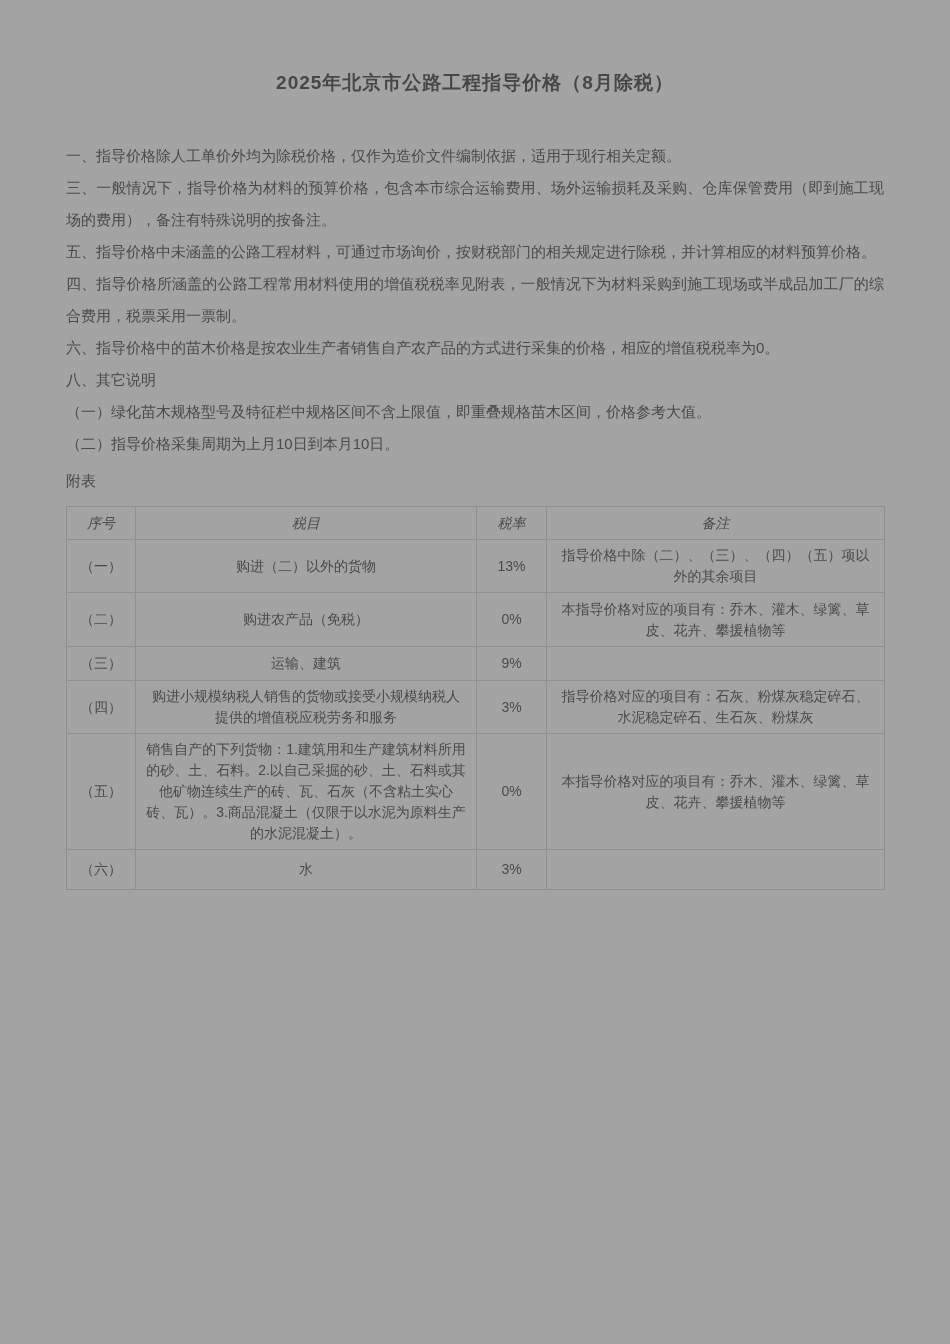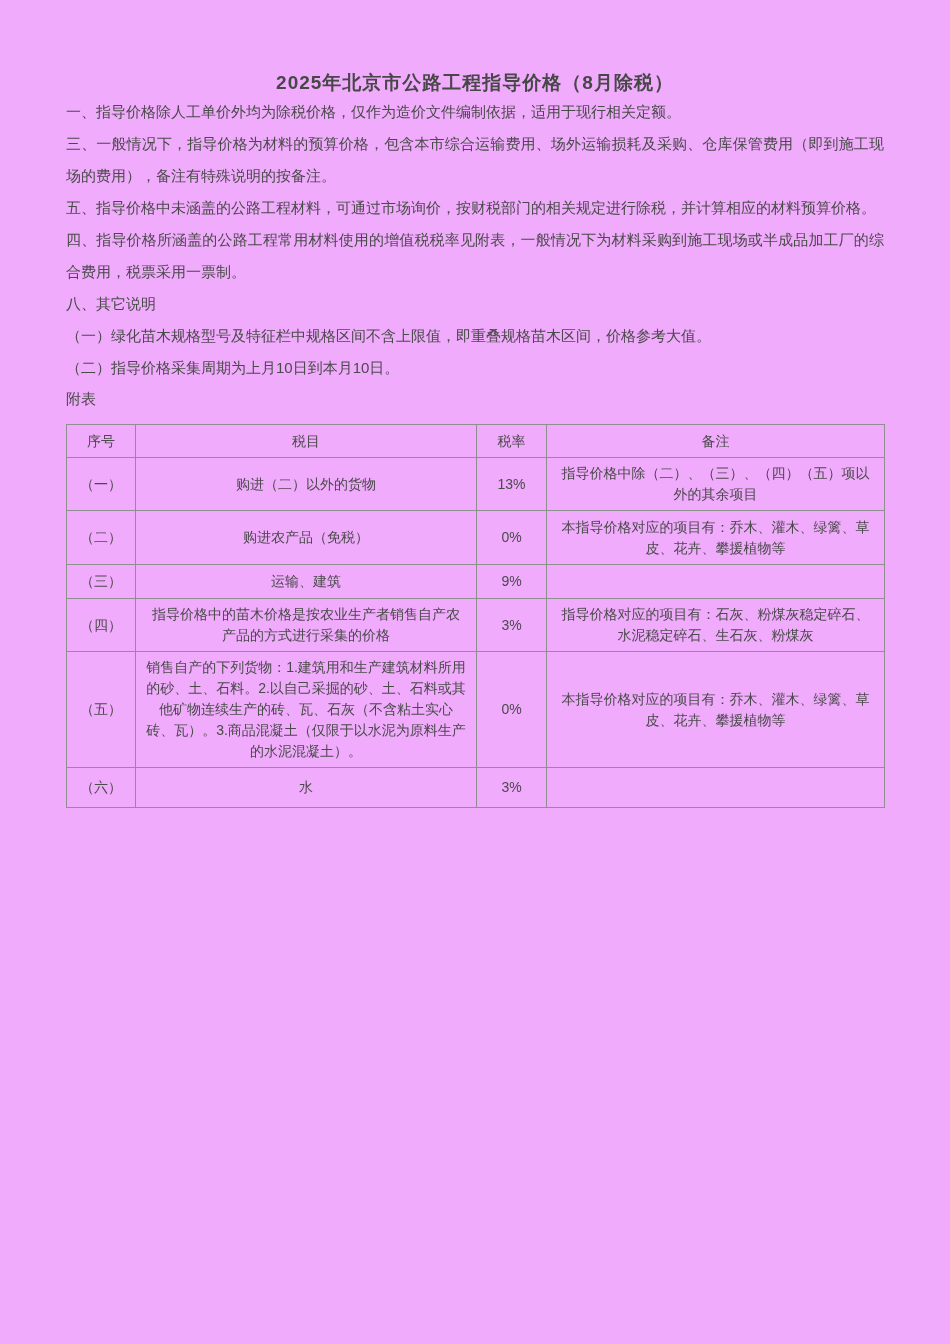--- a/index.html
+++ b/index.html
@@ -1,42 +1,43 @@
 <!DOCTYPE html>
 <html><head>
 <meta charset="utf-8">
 <style>
   html,body{margin:0;padding:0;background:#fff;}
   .page{
     position:relative;
     width:950px;height:1344px;
-    background:#f0abfc;
+    background:#a3a3a3;
     box-sizing:border-box;
     padding:70px 66px 0 66px;
     color:#4a4a4a;
     font-family:"Liberation Sans","DejaVu Sans",sans-serif;
     overflow:hidden;
   }
   .title{
     margin:0;
     font-size:19px;
     font-weight:700;
     text-align:center;
     letter-spacing:1px;
     color:#474747;
   }
-  .paragraphs{}
+  .paragraphs{margin-top:44px;}
   .paragraphs p{
     margin:0;
     font-size:15px;
     line-height:32px;
     text-align:justify;
     color:#4a4a4a;
   }
   .appendix-label{
+    margin-top:6px;
     font-size:15px;
     line-height:30px;
   }
   table.tax-table{
     margin-top:10px;
     width:818px;
     border-collapse:collapse;
     table-layout:fixed;
   }
   table.tax-table th,
@@ -49,40 +50,41 @@
     vertical-align:middle;
     padding:5px 10px;
     box-sizing:border-box;
     color:#4a4a4a;
     word-break:break-all;
   }
   col.c-no{width:69px;}
   col.c-item{width:341px;}
   col.c-rate{width:70px;}
   col.c-note{width:338px;}
-  thead tr{height:33px;}
+  thead tr{height:33px;font-style:italic;}
   tbody tr:nth-child(1){height:52px;}
   tbody tr:nth-child(2){height:54px;}
   tbody tr:nth-child(3){height:34px;}
   tbody tr:nth-child(4){height:53px;}
   tbody tr:nth-child(5){height:104px;}
   tbody tr:nth-child(6){height:40px;}
 </style>
 </head>
 <body>
 
 <div class="page">
 
   <h1 class="title">2025年北京市公路工程指导价格（8月除税）</h1>
 
   <div class="paragraphs">
     <p>一、指导价格除人工单价外均为除税价格，仅作为造价文件编制依据，适用于现行相关定额。</p>
     <p>三、一般情况下，指导价格为材料的预算价格，包含本市综合运输费用、场外运输损耗及采购、仓库保管费用（即到施工现场的费用），备注有特殊说明的按备注。</p>
     <p>五、指导价格中未涵盖的公路工程材料，可通过市场询价，按财税部门的相关规定进行除税，并计算相应的材料预算价格。</p>
     <p>四、指导价格所涵盖的公路工程常用材料使用的增值税税率见附表，一般情况下为材料采购到施工现场或半成品加工厂的综合费用，税票采用一票制。</p>
+    <p>六、指导价格中的苗木价格是按农业生产者销售自产农产品的方式进行采集的价格，相应的增值税税率为0。</p>
     <p>八、其它说明</p>
     <p>（一）绿化苗木规格型号及特征栏中规格区间不含上限值，即重叠规格苗木区间，价格参考大值。</p>
     <p>（二）指导价格采集周期为上月10日到本月10日。</p>
   </div>
 
   <div class="appendix-label">附表</div>
 
   <table class="tax-table">
     <colgroup>
       <col class="c-no">
@@ -112,21 +114,21 @@
         <td>本指导价格对应的项目有：乔木、灌木、绿篱、草皮、花卉、攀援植物等</td>
       </tr>
       <tr>
         <td>（三）</td>
         <td>运输、建筑</td>
         <td>9%</td>
         <td></td>
       </tr>
       <tr>
         <td>（四）</td>
-        <td>指导价格中的苗木价格是按农业生产者销售自产农产品的方式进行采集的价格</td>
+        <td>购进小规模纳税人销售的货物或接受小规模纳税人提供的增值税应税劳务和服务</td>
         <td>3%</td>
         <td>指导价格对应的项目有：石灰、粉煤灰稳定碎石、水泥稳定碎石、生石灰、粉煤灰</td>
       </tr>
       <tr>
         <td>（五）</td>
         <td>销售自产的下列货物：1.建筑用和生产建筑材料所用的砂、土、石料。2.以自己采掘的砂、土、石料或其他矿物连续生产的砖、瓦、石灰（不含粘土实心砖、瓦）。3.商品混凝土（仅限于以水泥为原料生产的水泥混凝土）。</td>
         <td>0%</td>
         <td>本指导价格对应的项目有：乔木、灌木、绿篱、草皮、花卉、攀援植物等</td>
       </tr>
       <tr>

